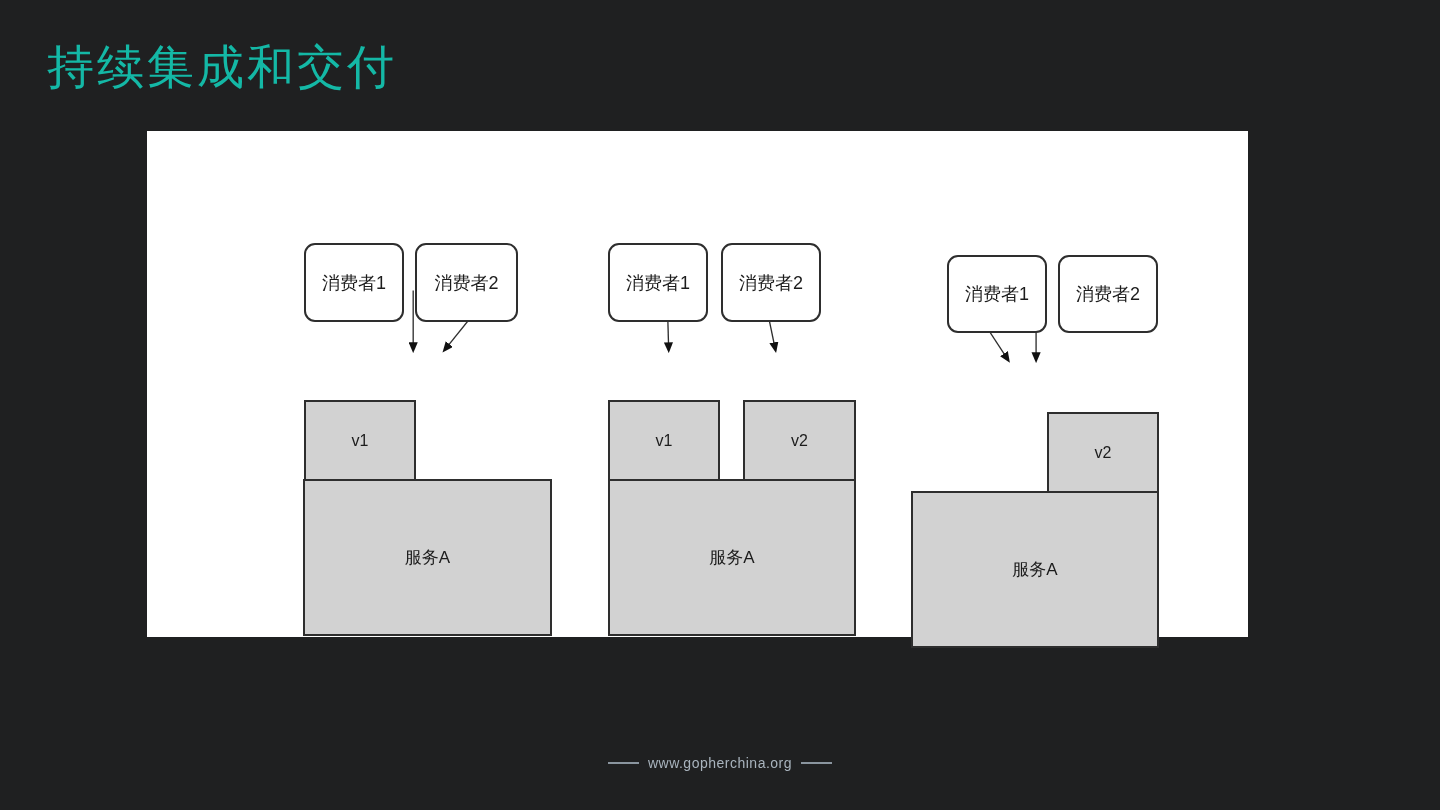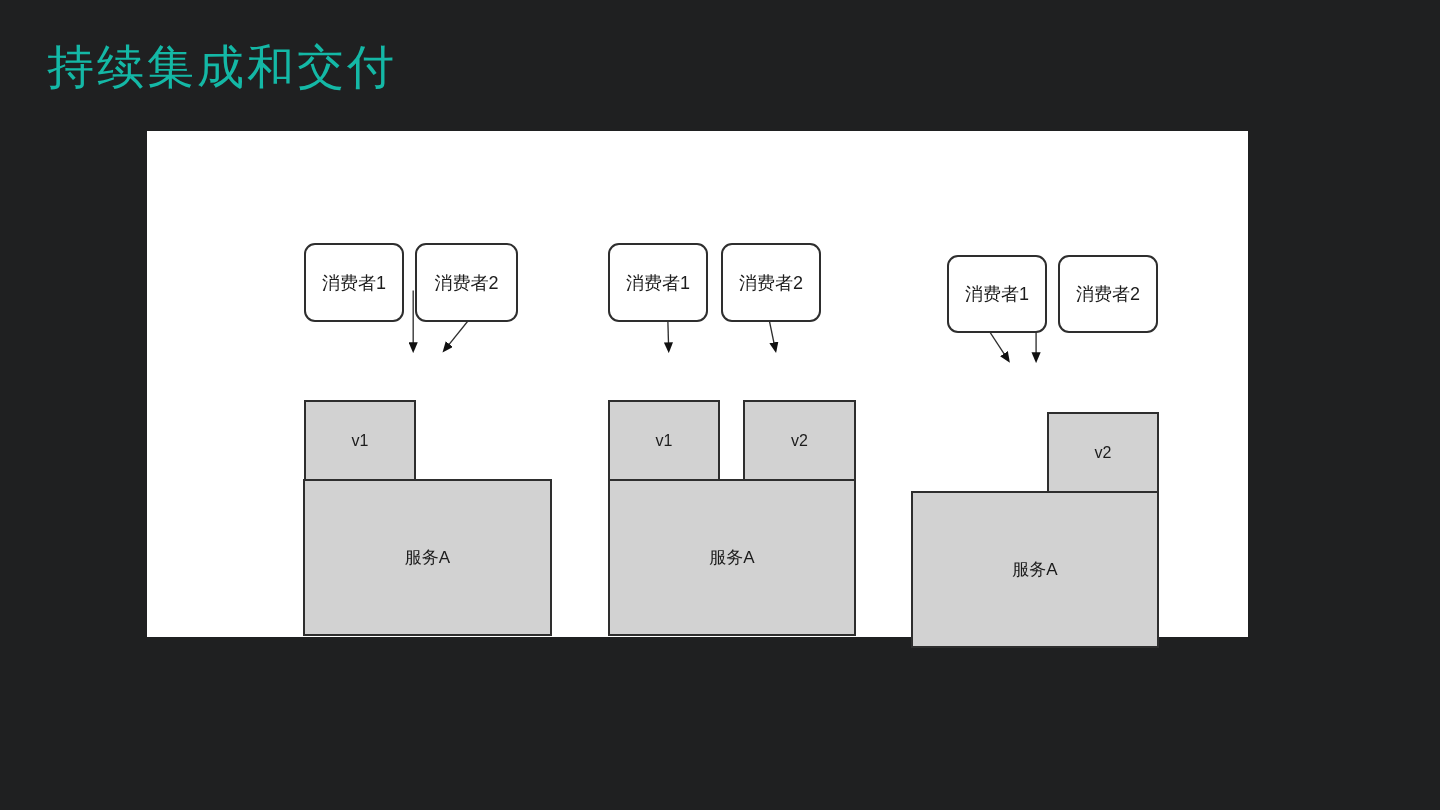--- a/index.html
+++ b/index.html
@@ -131,15 +131,20 @@
     <div class="box service" style="left:461px;top:348px;width:248px;height:157px">服务A</div>
 
     <div class="box consumer" style="left:800px;top:124px;width:100px;height:78px">消费者1</div>
     <div class="box consumer" style="left:911px;top:124px;width:100px;height:78px">消费者2</div>
     <div class="box version" style="left:900px;top:281px;width:112px;height:81px">v2</div>
     <div class="box service" style="left:764px;top:360px;width:248px;height:157px">服务A</div>
 
   </div>
 
   <div class="footer">
+    <div class="url-row">
+      <span class="dash-line"></span>
+      <span>www.gopherchina.org</span>
+      <span class="dash-line"></span>
+    </div>
   </div>
 
 </div>
 
 </body></html>

